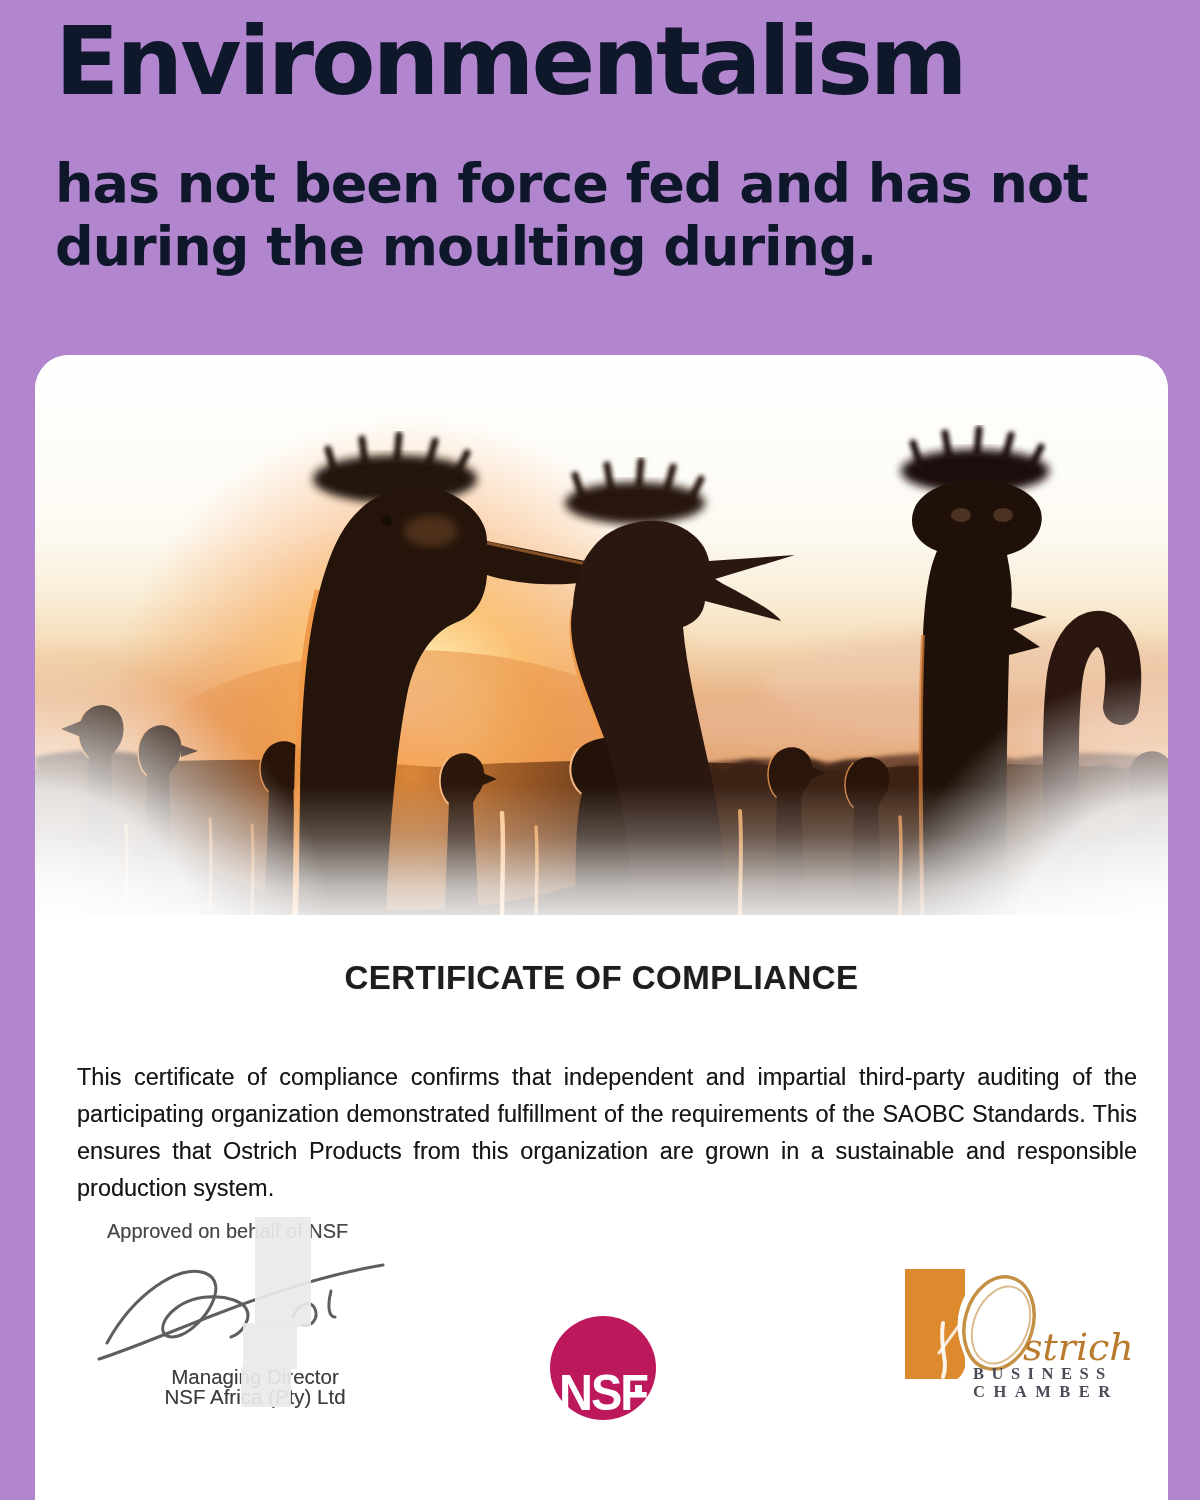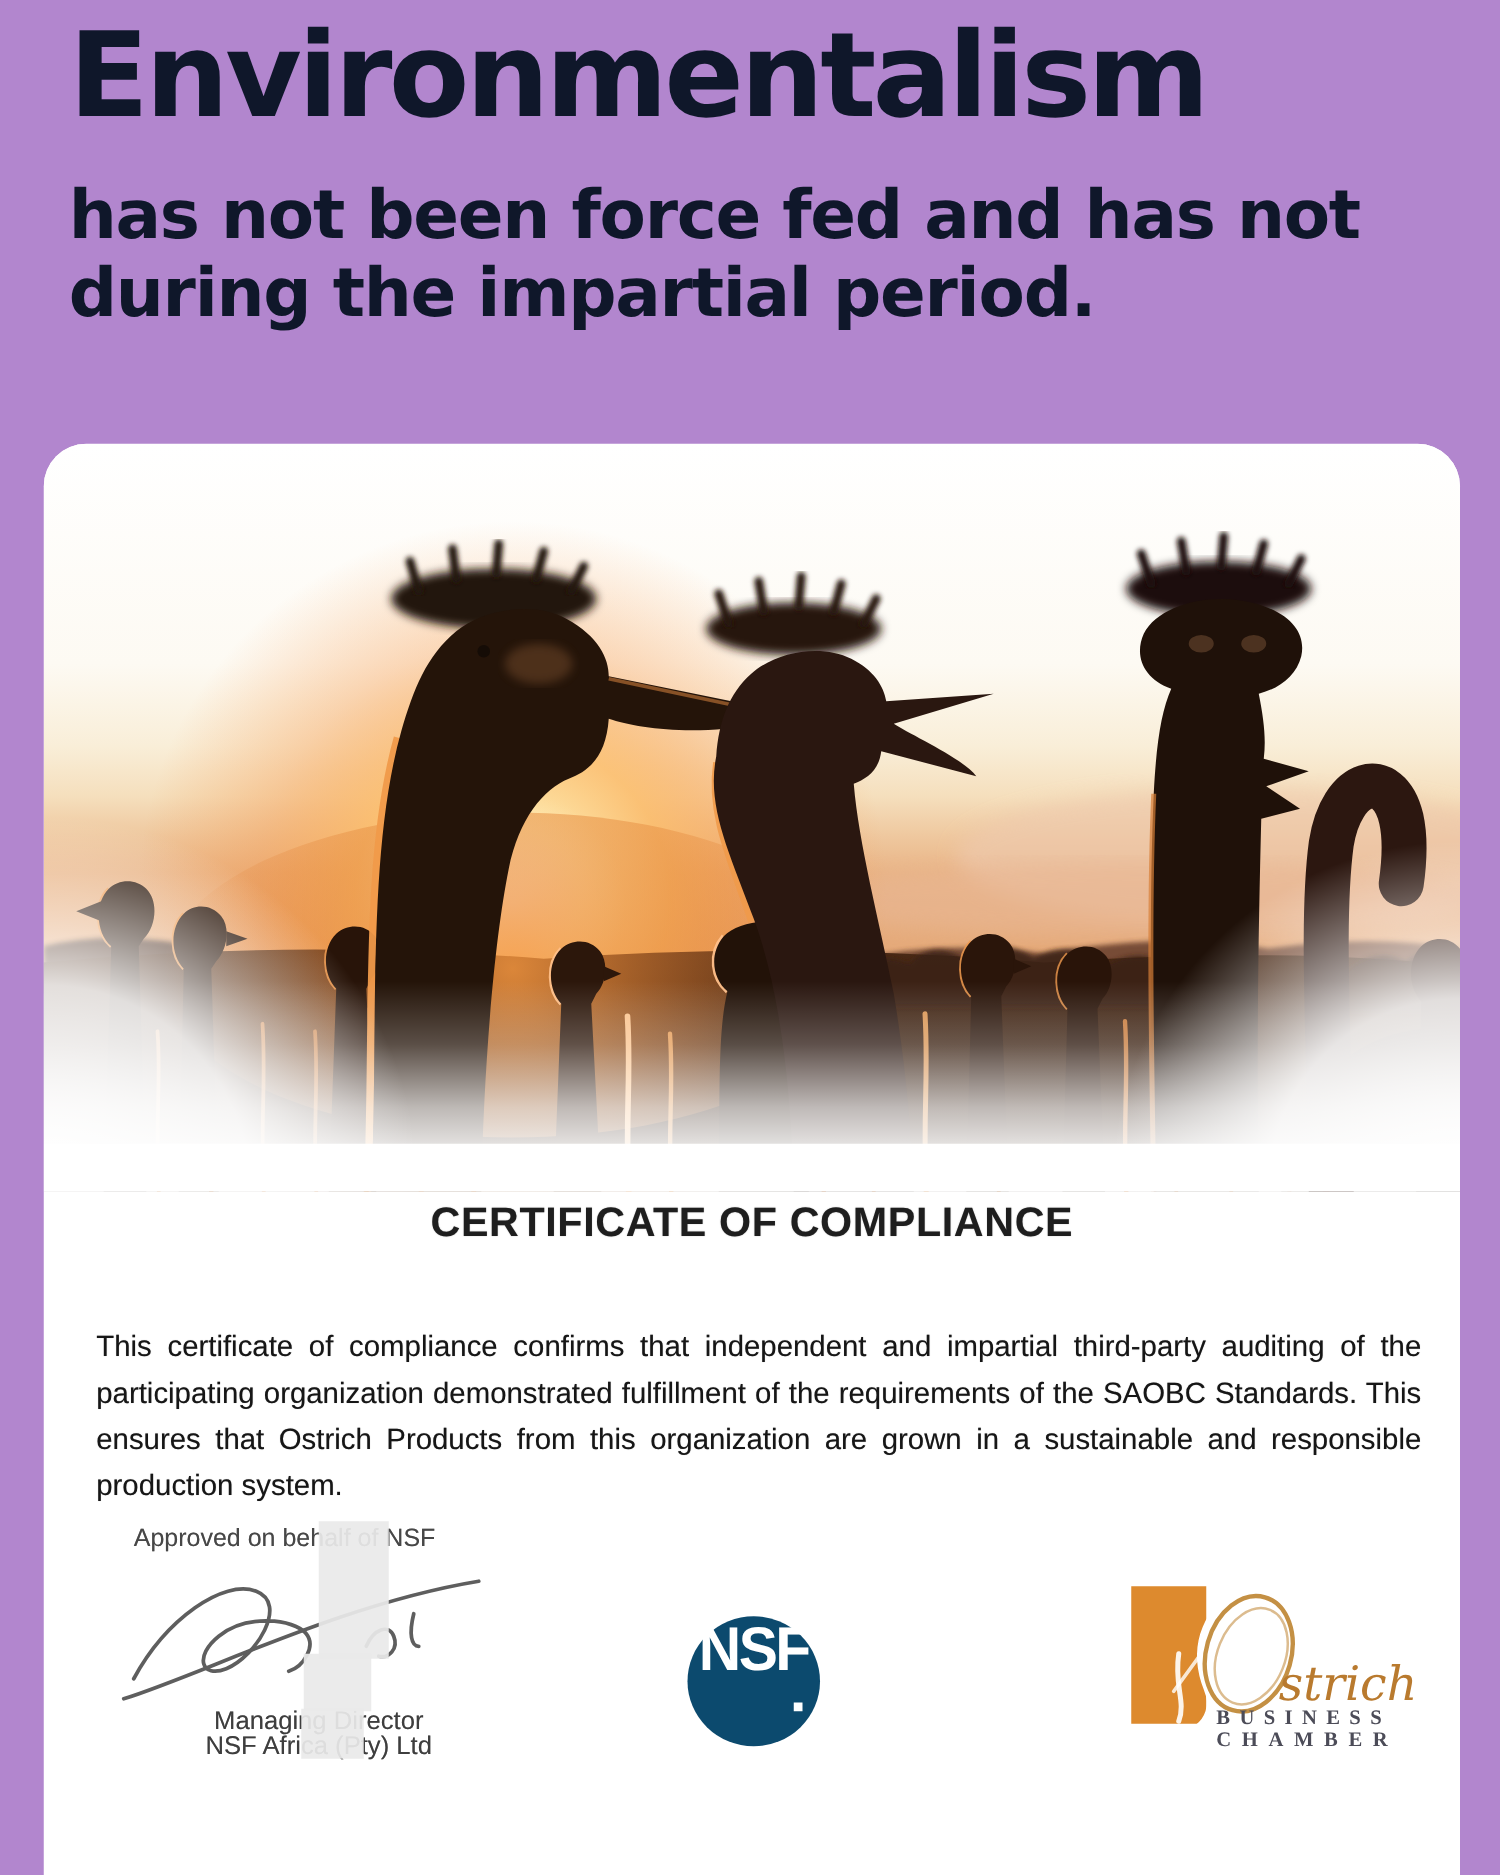--- a/index.html
+++ b/index.html
@@ -11,21 +11,21 @@
   }
   .stage{position:relative;width:1200px;height:1500px;background:#b286ce;}
 
   
   .heading{position:absolute;left:55px;top:10px;color:#0f172a;}
   .page-title{
     font-size:94px;font-weight:bold;letter-spacing:-3px;
     line-height:104px;white-space:nowrap;
   }
   .page-subtitle{
-    margin-top:26px;
+    margin-top:38px;
     font-size:54px;font-weight:bold;letter-spacing:-1px;
     line-height:63px;
   }
   .page-subtitle span{display:block;}
 
   
   .card{
     position:absolute;left:35px;top:355px;width:1133px;height:1363px;
     background:#ffffff;border-radius:34px;overflow:hidden;
   }
@@ -60,23 +60,23 @@
     text-align:center;font-size:20.5px;line-height:20px;
     color:#3e3e3e;text-shadow:0 0 .5px rgba(0,0,0,.4);
   }
   .redaction{position:absolute;background:#e9e9e9;opacity:.93;z-index:5;}
   .redaction.r1{left:162px;top:0;width:56px;height:110px;}
   .redaction.r2{left:150px;top:106px;width:54px;height:46px;}
   .redaction.r3{left:148px;top:150px;width:50px;height:40px;}
 
   
   .nsf-logo{
-    position:absolute;left:515px;top:938px;width:106px;height:104px;
-    background:#0c4a6e;border-radius:50%;
-    display:flex;align-items:flex-start;justify-content:center;
+    position:absolute;left:515px;top:961px;width:106px;height:104px;
+    background:#be185d;border-radius:50%;
+    display:flex;align-items:flex-end;justify-content:center;
   }
   .nsf-text{
     color:#ffffff;font-family:"Liberation Sans", sans-serif;
     font-weight:bold;font-size:47px;letter-spacing:-2px;
     transform:scaleY(1.05);margin-top:-2px;
   }
   .nsf-dot{
     position:absolute;right:14px;bottom:28px;width:7px;height:7px;
     background:#ffffff;
   }
@@ -86,21 +86,21 @@
 </style>
 </head>
 <body>
 
 <div class="stage">
 
   <div class="heading">
     <div class="page-title">Environmentalism</div>
     <div class="page-subtitle">
       <span>has not been force fed and has not</span>
-      <span>during the impartial period.</span>
+      <span>during the moulting during.</span>
     </div>
   </div>
 
   <div class="card">
 
     <svg class="photo" viewBox="0 0 1133 598" preserveAspectRatio="none">
       <defs>
         <linearGradient id="sky" x1="0" y1="0" x2="0" y2="1">
           <stop offset="0" stop-color="#ffffff"></stop>
           <stop offset="0.40" stop-color="#fdfaf3"></stop>

